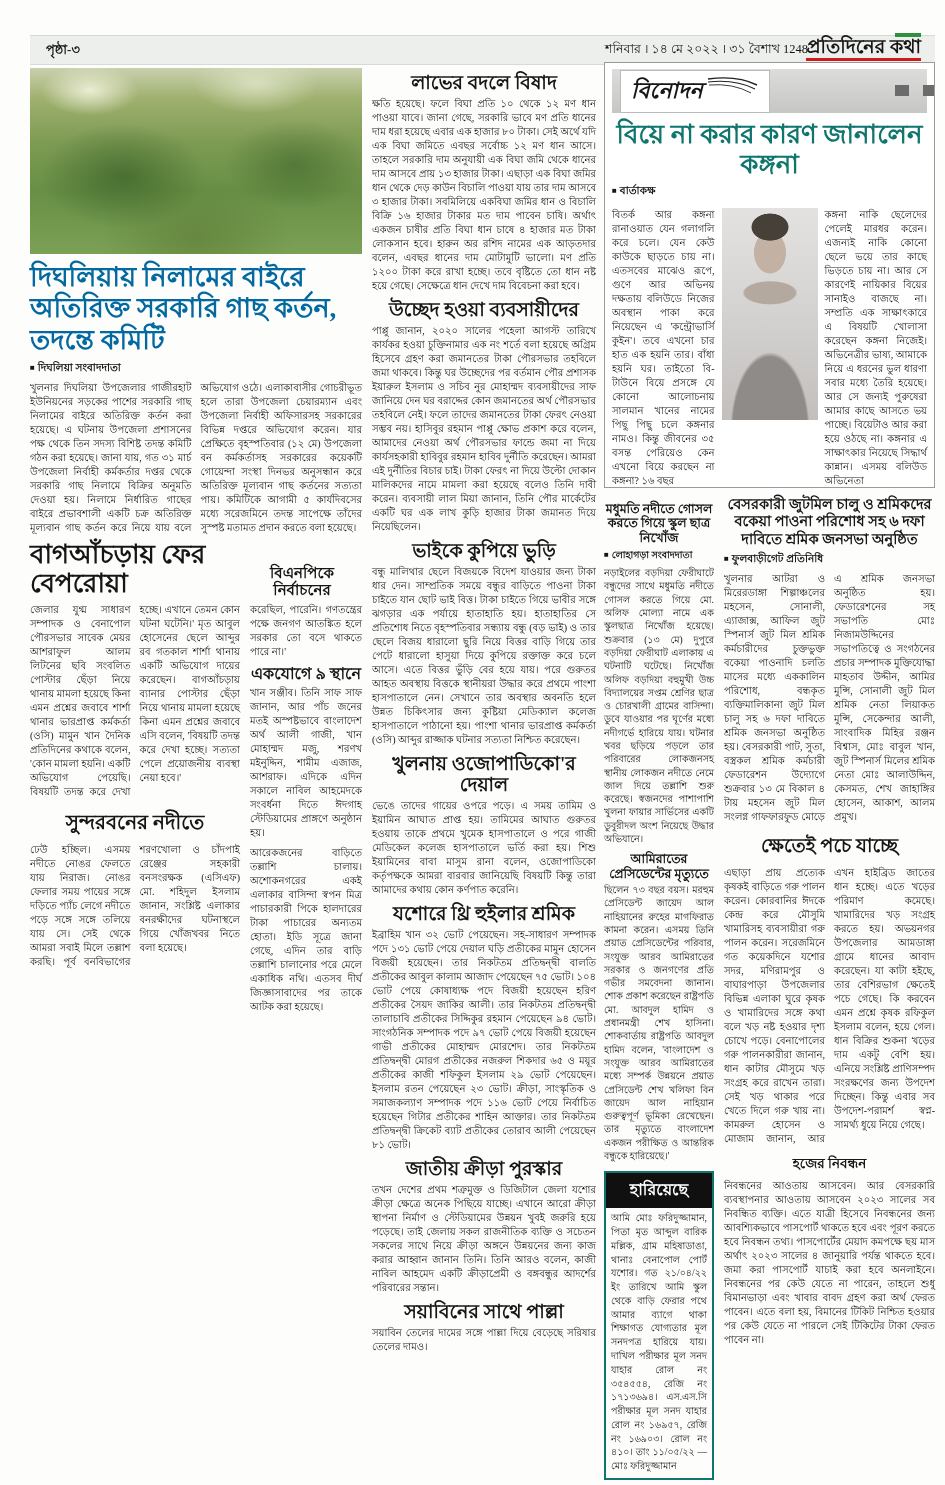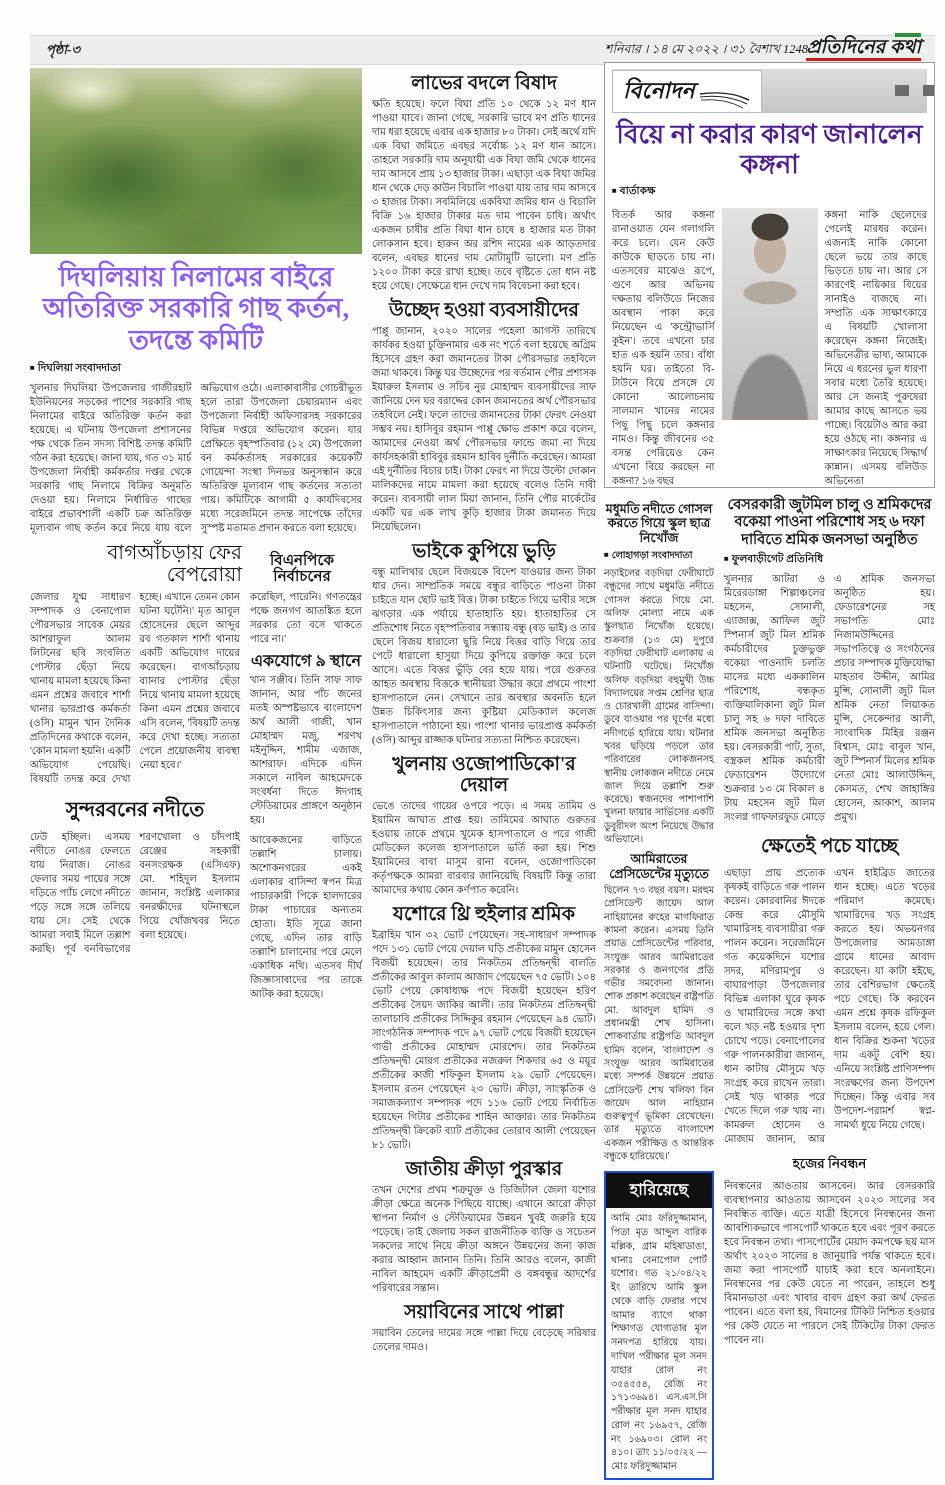--- a/index.html
+++ b/index.html
@@ -1,20 +1,20 @@
 <!DOCTYPE html>
 <html><head>
 <meta charset="utf-8">
 <style>
   html,body{margin:0;padding:0;background:#e6e6e3;}
   .page{position:relative;width:945px;height:1485px;margin:0 auto;background:#fdfdfc;overflow:hidden;
         font-family:"Liberation Serif","DejaVu Serif",serif;color:#161616;}
   
   .topbar{position:absolute;left:30px;top:35px;width:905px;height:28px;background:#edefec;
-          border-top:1px solid #d8dad6;border-bottom:1px solid #d8dad6;display:flex;align-items:center;font-style:italic;}
+          border-top:1px solid #d8dad6;border-bottom:1px solid #d8dad6;display:flex;align-items:center;}
   .pageno{font-weight:bold;font-size:13px;margin-left:16px;}
   .dateline{position:absolute;left:575px;font-size:12.5px;}
   .masthead{position:absolute;right:14px;top:1px;font-weight:bold;font-size:19px;line-height:1;}
   .masthead .red-rule{display:block;height:3px;background:#cf1b1b;margin-top:2px;}
   .masthead .green-dot{position:absolute;top:-4px;right:0;width:26px;height:4px;background:#2e8f3c;}
   
   .body-text{font-size:10px;line-height:1.4;text-align:justify;}
   .cols2{column-count:2;column-gap:9px;}
   .byline{font-size:10.5px;font-weight:bold;margin:3px 0 4px 0;}
   .bullet{font-size:8px;vertical-align:1px;margin-right:3px;}
@@ -22,62 +22,62 @@
   
   .regionA{position:absolute;left:30px;top:68px;width:332px;}
   .photo-trees{width:332px;height:186px;
     background:
       radial-gradient(70px 36px at 18% 12%, rgba(238,240,216,.95), transparent 70%),
       radial-gradient(90px 44px at 68% 8%, rgba(222,228,198,.85), transparent 70%),
       radial-gradient(110px 70px at 28% 58%, rgba(42,82,30,.55), transparent 75%),
       radial-gradient(95px 60px at 80% 52%, rgba(52,92,36,.5), transparent 75%),
       radial-gradient(130px 85px at 50% 92%, rgba(92,122,52,.6), transparent 75%),
       linear-gradient(180deg,#c9d0ae 0%,#a0b170 16%,#7d9b53 40%,#688f45 66%,#7ba156 100%);}
-  .headline-blue{color:#8b5cf6;font-weight:bold;font-size:27px;line-height:1.16;text-align:center;margin:8px 0 4px 0;}
+  .headline-blue{color:#0369a1;font-weight:bold;font-size:27px;line-height:1.16;text-align:left;margin:8px 0 4px 0;}
   .rowheads{display:flex;align-items:flex-end;margin-top:6px;}
-  .rowheads .h-left{flex:0 0 212px;font-size:20px;font-weight:normal;text-align:right;line-height:1.1;}
+  .rowheads .h-left{flex:0 0 212px;font-size:26px;font-weight:bold;text-align:left;line-height:1.1;}
   .rowheads .h-right{flex:1;font-size:15px;font-weight:bold;text-align:center;line-height:1.1;}
   .lowerA{display:flex;gap:10px;margin-top:5px;}
   .lowerA .colwide{width:210px;}
   .lowerA .colnarrow{width:112px;}
   .subhead-sm{font-weight:bold;font-size:16px;text-align:center;margin:6px 0 3px 0;line-height:1.1;}
   .head-sundarban{font-weight:bold;font-size:20px;text-align:center;margin:8px 0 3px 0;}
   
   .regionB{position:absolute;left:372px;top:66px;width:224px;}
   .regionB .head-md{font-size:19px;}
   .regionB .blk{margin-bottom:4px;}
   
   .regionC{position:absolute;left:604px;top:62px;width:331px;}
   .ent-box{border:1px solid #9a9a9a;background:#fff;padding:6px 7px;height:412px;overflow:hidden;}
   .ent-banner{height:44px;background:linear-gradient(180deg,#dcdcda,#c6c6c4);display:flex;align-items:center;position:relative;}
-  .ent-logo{background:#fff;border:1px solid #bbb;margin-left:0;padding:2px 10px;font-weight:bold;font-size:22px;
-            font-style:italic;display:flex;align-items:flex-end;}
+  .ent-logo{background:#fff;border:1px solid #bbb;margin-left:8px;padding:2px 10px;font-weight:bold;font-size:22px;
+            font-style:italic;display:flex;align-items:flex-start;}
   .banner-marks{position:absolute;right:18px;top:16px;width:14px;height:11px;background:#6b6b6b;
             box-shadow:28px 0 0 #6b6b6b,56px 0 0 #6b6b6b;}
-  .headline-red{color:#4c1d95;font-weight:bold;font-size:26px;line-height:1.15;text-align:center;margin:7px 0 2px 0;}
+  .headline-red{color:#0f766e;font-weight:bold;font-size:26px;line-height:1.15;text-align:center;margin:7px 0 2px 0;}
   .ent-body{display:flex;gap:7px;margin-top:8px;}
   .ent-col{flex:1;}
   .photo-portrait{position:relative;flex:0 0 96px;height:212px;overflow:hidden;
     background:
       radial-gradient(30px 22px at 50% 9%, #474039 0 60%, transparent 63%),
       radial-gradient(26px 34px at 50% 21%, #c3b1a4 0 60%, transparent 63%),
       radial-gradient(46px 20px at 50% 40%, #b3a99f 0 55%, transparent 60%),
       linear-gradient(180deg,#e3e2e0 0%,#d6d4d2 45%,#c2bfbd 100%);}
   .photo-portrait:after{content:"";position:absolute;left:8px;right:8px;bottom:0;height:46%;
       background:radial-gradient(75% 120% at 50% 110%, #8f8b88 0 62%, transparent 66%);}
   .lowerC{display:flex;gap:10px;margin-top:8px;}
   .colC-left{width:110px;}
   .colC-right{width:211px;}
   .colC-left .head-md{font-size:12.5px;}
   .colC-left .body-text{font-size:9.5px;}
   .colC-left .byline{font-size:9.5px;}
   .head-jute{font-weight:bold;font-size:14.5px;text-align:center;line-height:1.2;margin-bottom:2px;}
   .head-kheti{font-weight:bold;font-size:19px;text-align:center;margin:7px 0 3px 0;}
   .head-hajj{font-weight:bold;font-size:13.5px;text-align:center;margin:7px 0 3px 0;}
-  .lost-box{border:2px solid #1d4ed8;margin-top:8px;}
+  .lost-box{border:2px solid #0f766e;margin-top:8px;}
   .lost-head{background:#101010;color:#fff;font-weight:bold;font-size:16px;text-align:center;padding:4px 0;}
   .lost-body{padding:4px 5px;font-size:9.5px;line-height:1.45;text-align:justify;}
 </style>
 </head>
 <body>
 
 <div class="page">
 
   <div class="topbar">
     <span class="pageno">পৃষ্ঠা-৩</span>

